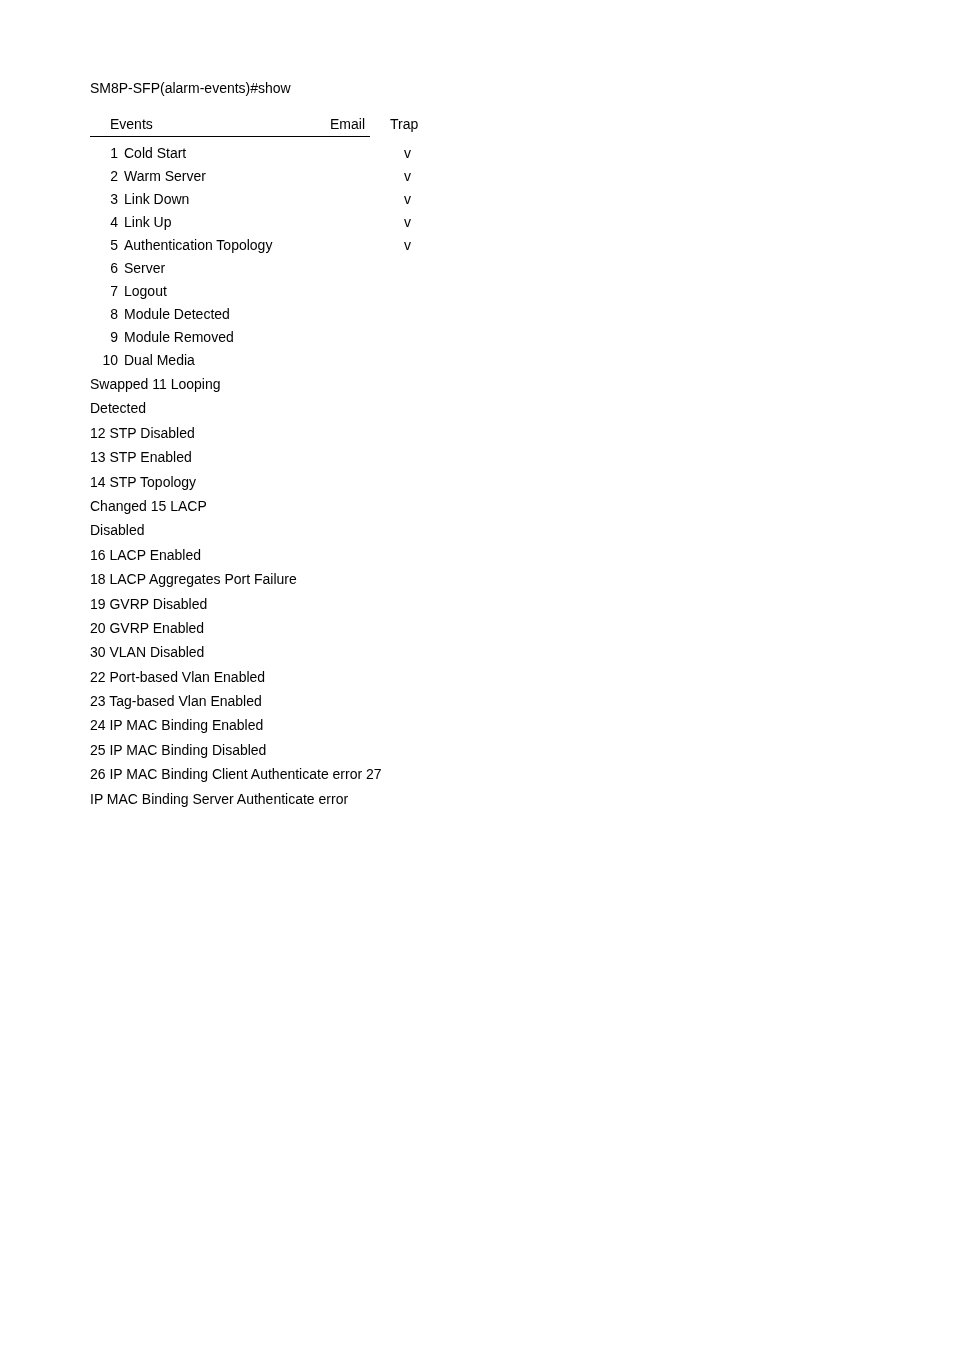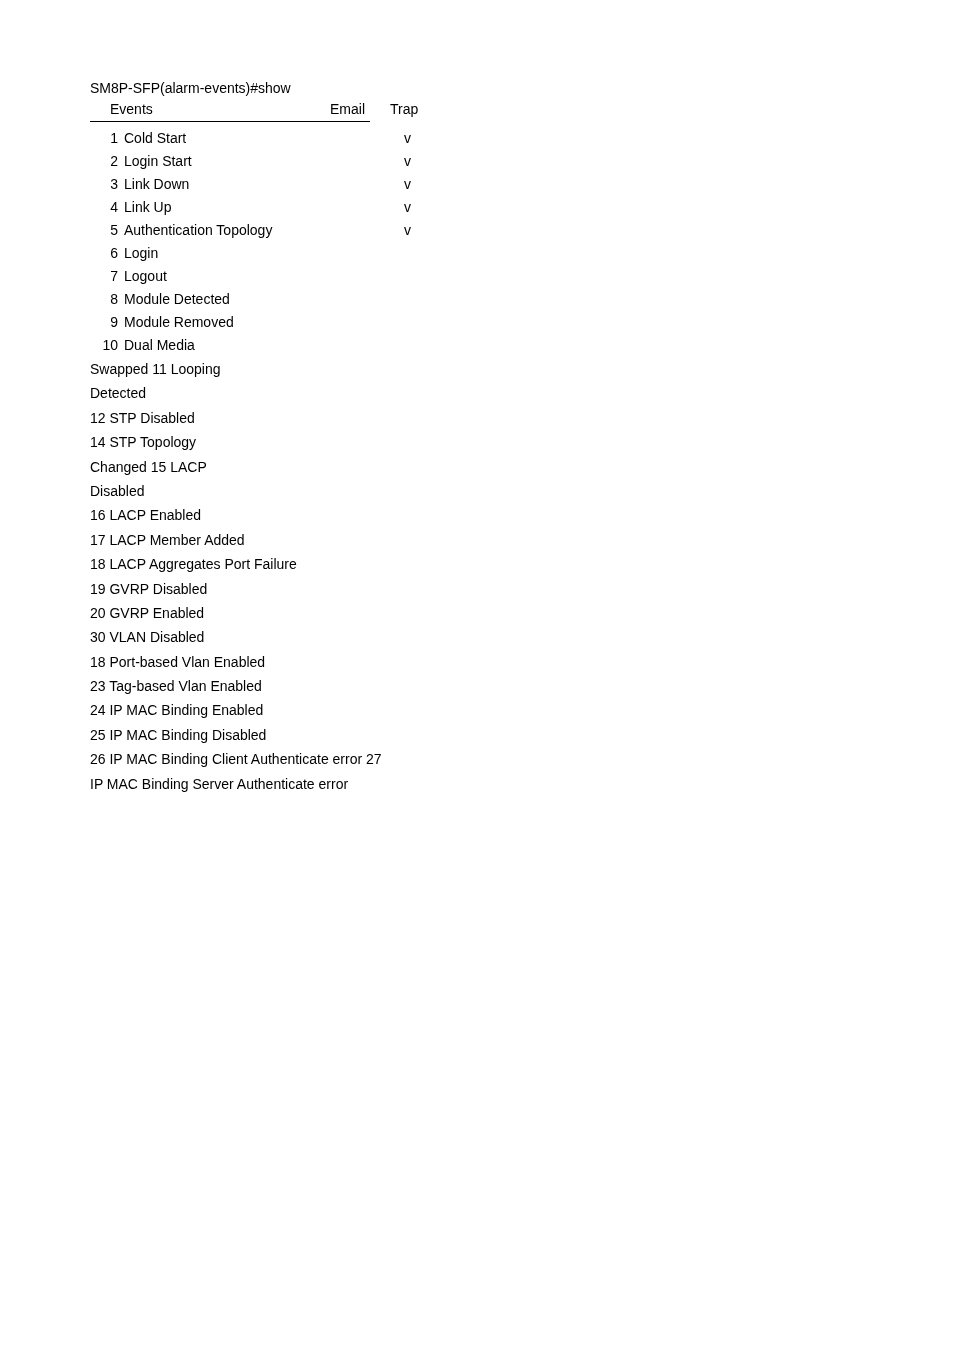--- a/index.html
+++ b/index.html
@@ -12,21 +12,21 @@
       font-family: Arial, sans-serif;
       font-size: 14px;
       color: #000000;
       width: 954px;
       min-height: 1348px;
       padding: 80px 0 0 90px;
     }
     .command-line {
       font-family: Arial, sans-serif;
       font-size: 14px;
-      margin-bottom: 5px;
+      margin-bottom: 20px;
     }
     .header-row {
       display: flex;
       gap: 0;
       margin-bottom: 0;
       padding-left: 20px;
       align-items: center;
     }
     .header-events {
       width: 220px;
@@ -87,21 +87,21 @@
 
 <div id="events-container">
     <div class="event-row">
       <span class="event-num">1</span>
       <span class="event-name">Cold Start</span>
       <span class="event-email"></span>
       <span class="event-trap">v</span>
     </div>
     <div class="event-row">
       <span class="event-num">2</span>
-      <span class="event-name">Login Start</span>
+      <span class="event-name">Warm Server</span>
       <span class="event-email"></span>
       <span class="event-trap">v</span>
     </div>
     <div class="event-row">
       <span class="event-num">3</span>
       <span class="event-name">Link Down</span>
       <span class="event-email"></span>
       <span class="event-trap">v</span>
     </div>
     <div class="event-row">
@@ -111,21 +111,21 @@
       <span class="event-trap">v</span>
     </div>
     <div class="event-row">
       <span class="event-num">5</span>
       <span class="event-name">Authentication Topology</span>
       <span class="event-email"></span>
       <span class="event-trap">v</span>
     </div>
     <div class="event-row">
       <span class="event-num">6</span>
-      <span class="event-name">Login</span>
+      <span class="event-name">Server</span>
       <span class="event-email"></span>
       <span class="event-trap"></span>
     </div>
     <div class="event-row">
       <span class="event-num">7</span>
       <span class="event-name">Logout</span>
       <span class="event-email"></span>
       <span class="event-trap"></span>
     </div>
     <div class="event-row">
@@ -147,37 +147,37 @@
       <span class="event-trap"></span>
     </div>
   </div>
 
 <div class="plain-text">Swapped  11 Looping</div>
 
 <div class="plain-text">Detected</div>
 
 <div id="stp-container">
     <div class="plain-text">12 STP Disabled</div>
+    <div class="plain-text">13 STP Enabled</div>
     <div class="plain-text">14 STP Topology</div>
   </div>
 
 <div class="plain-text">Changed  15 LACP</div>
 
 <div class="plain-text">Disabled</div>
 
 <div id="lacp-container">
     <div class="plain-text">16 LACP Enabled</div>
-    <div class="plain-text">17 LACP Member Added</div>
     <div class="plain-text">18 LACP Aggregates Port Failure</div>
   </div>
 
 <div id="gvrp-container">
     <div class="plain-text">19 GVRP Disabled</div>
     <div class="plain-text">20 GVRP Enabled</div>
     <div class="plain-text">30 VLAN Disabled</div>
   </div>
 
-<div class="plain-text">18 Port-based Vlan Enabled</div>
+<div class="plain-text">22 Port-based Vlan Enabled</div>
 <div class="plain-text">23 Tag-based Vlan Enabled</div>
 <div class="plain-text">24 IP MAC Binding Enabled</div>
 <div class="plain-text">25 IP MAC Binding Disabled</div>
 <div class="plain-text">26 IP MAC Binding Client Authenticate error  27</div>
 <div class="plain-text">IP MAC Binding Server Authenticate error</div>
 
 </body></html>

